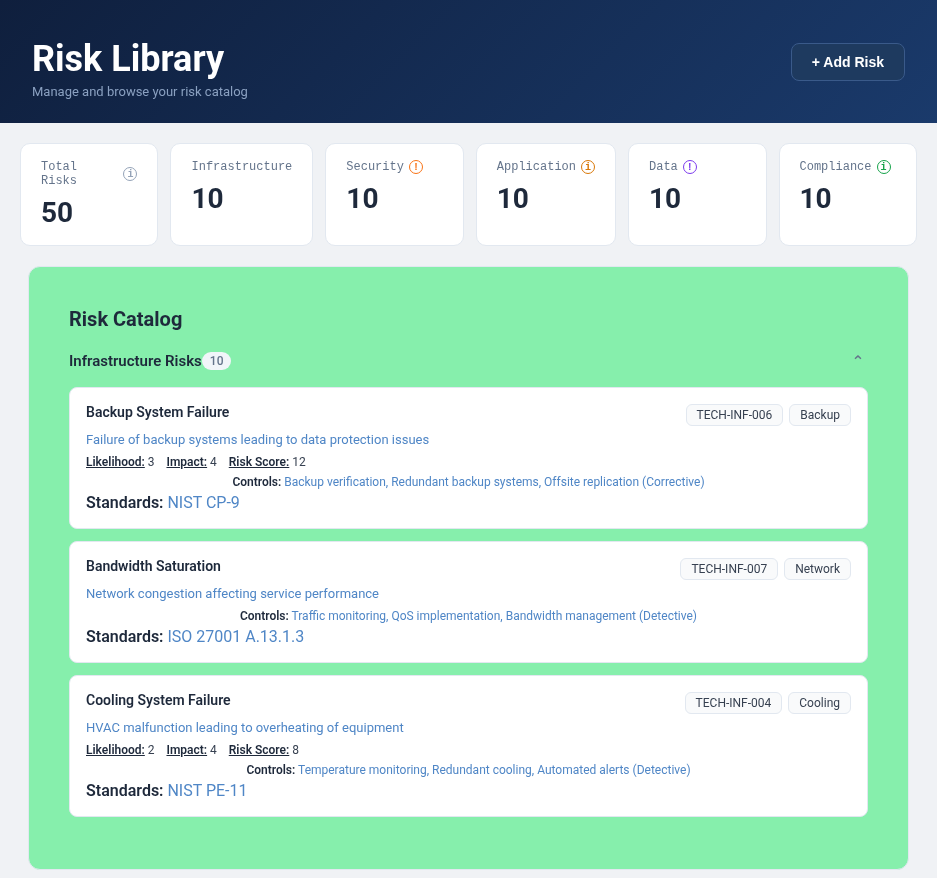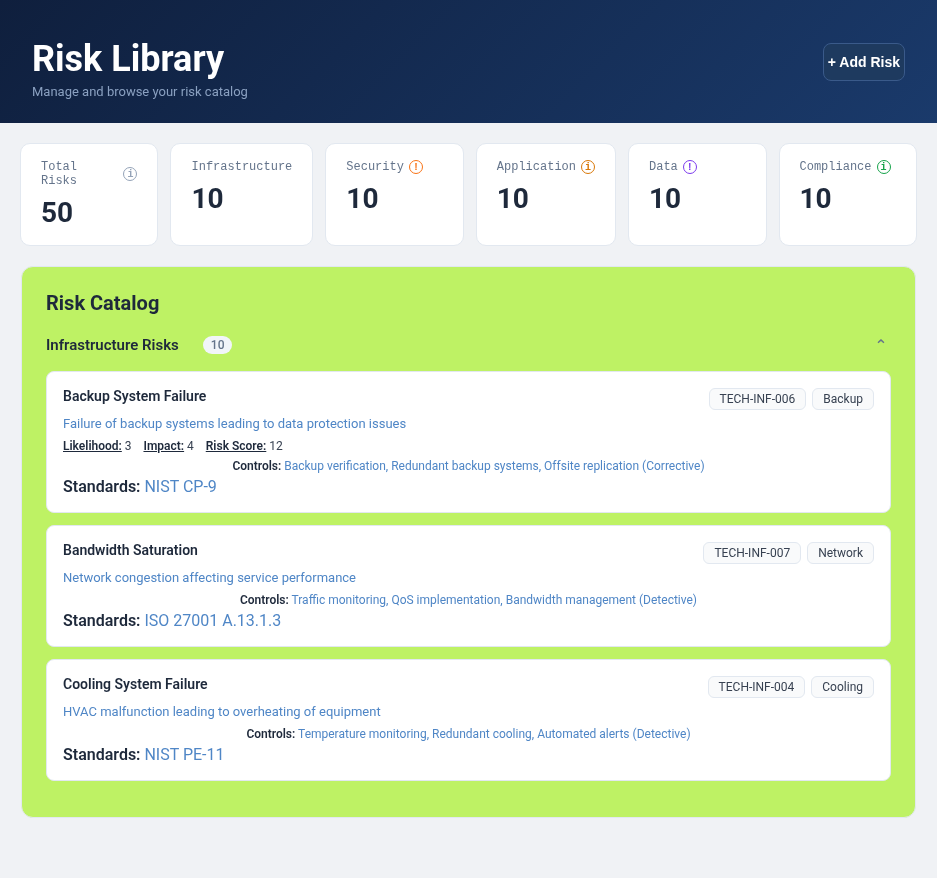--- a/index.html
+++ b/index.html
@@ -27,21 +27,21 @@
     .header-subtitle {
       color: #8aa0c0;
       font-size: 13px;
       margin-top: 4px;
     }
     .add-risk-btn {
       background: #1e3a5f;
       color: #ffffff;
       border: 1px solid #3a5a8a;
       border-radius: 8px;
-      padding: 10px 4px;
+      padding: 10px 20px;
       font-size: 14px;
       font-weight: 600;
       cursor: pointer;
       display: flex;
       align-items: center;
       gap: 6px;
     }
 
     
     .stats-container {
@@ -82,25 +82,25 @@
       flex-shrink: 0;
     }
     .icon-gray { border: 1.5px solid #94a3b8; color: #94a3b8; }
     .icon-orange { border: 1.5px solid #f97316; color: #f97316; }
     .icon-amber { border: 1.5px solid #d97706; color: #d97706; }
     .icon-purple { border: 1.5px solid #7c3aed; color: #7c3aed; }
     .icon-green { border: 1.5px solid #16a34a; color: #16a34a; }
 
     
     .main-content {
-      margin: 10px 21px 20px;
-      background: #bef264;
+      margin: 10px 28px 20px;
+      background: #86efac;
       border-radius: 12px;
       border: 1px solid #e2e8f0;
-      padding: 24px;
+      padding: 40px;
     }
     .catalog-title {
       font-size: 20px;
       font-weight: 700;
       color: #1e293b;
       margin-bottom: 20px;
     }
 
     
     .section-header {
@@ -108,21 +108,21 @@
       align-items: center;
       justify-content: space-between;
       margin-bottom: 16px;
     }
     .section-title {
       font-size: 15px;
       font-weight: 600;
       color: #1e293b;
       display: flex;
       align-items: flex-start;
-      gap: 24px;
+      gap: 0;
     }
     .badge {
       background: #f1f5f9;
       color: #64748b;
       border-radius: 12px;
       padding: 2px 8px;
       font-size: 12px;
       font-weight: 500;
     }
     .chevron-up {
@@ -316,20 +316,30 @@
 
   <div class="risk-card">
     <div class="risk-card-header">
       <div class="risk-title">Cooling System Failure</div>
       <div class="risk-tags">
         <span class="tag">TECH-INF-004</span>
         <span class="tag">Cooling</span>
       </div>
     </div>
     <div class="risk-description">HVAC malfunction leading to overheating of equipment</div>
+    <div class="risk-meta">
+      <span class="label">Likelihood:</span>
+      <span>2</span>
+      &nbsp;&nbsp;
+      <span class="label">Impact:</span>
+      <span>4</span>
+      &nbsp;&nbsp;
+      <span class="label">Risk Score:</span>
+      <span>8</span>
+    </div>
     <div class="risk-controls">
       <span class="label">Controls:</span>
       <span class="value">Temperature monitoring, Redundant cooling, Automated alerts (Detective)</span>
     </div>
     <div class="risk-standards">
       <span class="label">Standards:</span>
       <span class="value">NIST PE-11</span>
     </div>
   </div>
 

